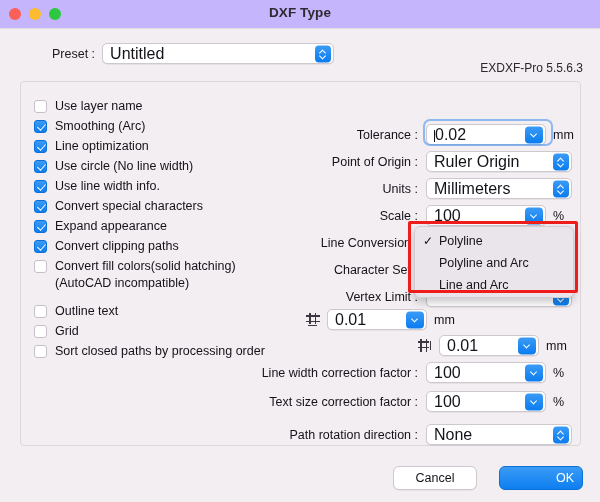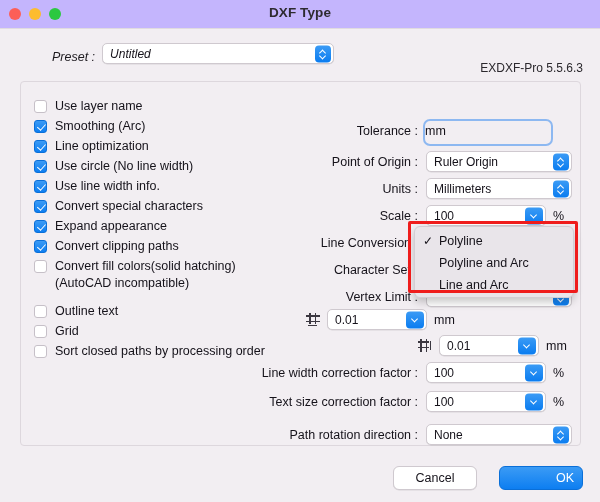--- a/index.html
+++ b/index.html
@@ -51,42 +51,41 @@
     font-weight: bold;
     color: #2e2b30;
     letter-spacing: 0.1px;
   }
   
   #preset-row {
     position: absolute;
     left: 52px;
     top: 43px;
     display: flex;
-    align-items: flex-end;
-    font-style: italic;
+    align-items: center;
   }
   #preset-label {
     font-size: 12.5px;
     color: #1e1b20;
     margin-right: 7px;
   }
   
   .popup {
     position: relative;
     height: 21px;
     background: #ffffff;
     border: 1px solid #cfc9cf;
     border-radius: 5px;
     box-shadow: 0 0.5px 0.5px rgba(0,0,0,0.10);
     display: flex;
     align-items: center;
     box-sizing: border-box;
   }
   .popup .val {
-    font-size: 12px;
+    font-size: 16px;
     color: #15121a;
     padding-left: 7px;
     white-space: nowrap;
     overflow: hidden;
   }
   .stepper-btn {
     position: absolute;
     right: 2px;
     top: 50%;
     transform: translateY(-50%);
@@ -393,20 +392,26 @@
       <span class="chklabel">Grid</span>
     </div>
     <div class="chkrow">
       <span class="chk"></span>
       <span class="chklabel">Sort closed paths by processing order</span>
     </div>
   </div>
 
   <div class="frow" style="left:318px; top:124px;">
     <span class="flabel" style="width:100px;">Tolerance :</span>
+    <div class="popup" style="width:120px; margin-left:8px;">
+      <span class="val"><span class="caret"></span><span>0.02</span></span>
+      <span class="combo-btn">
+          <span class="chev-dn"></span>
+        </span>
+    </div>
     <span class="unit">mm</span>
   </div>
   <div class="focusring" style="left:423px; top:119px; width:130px; height:27px;"></div>
 
   <div class="frow" style="left:298px; top:151px;">
     <span class="flabel" style="width:120px;">Point of Origin :</span>
     <div class="popup" style="width:146px; margin-left:8px;">
       <span class="val">Ruler Origin</span>
       <span class="stepper-btn">
         <span class="chev-up"></span>

